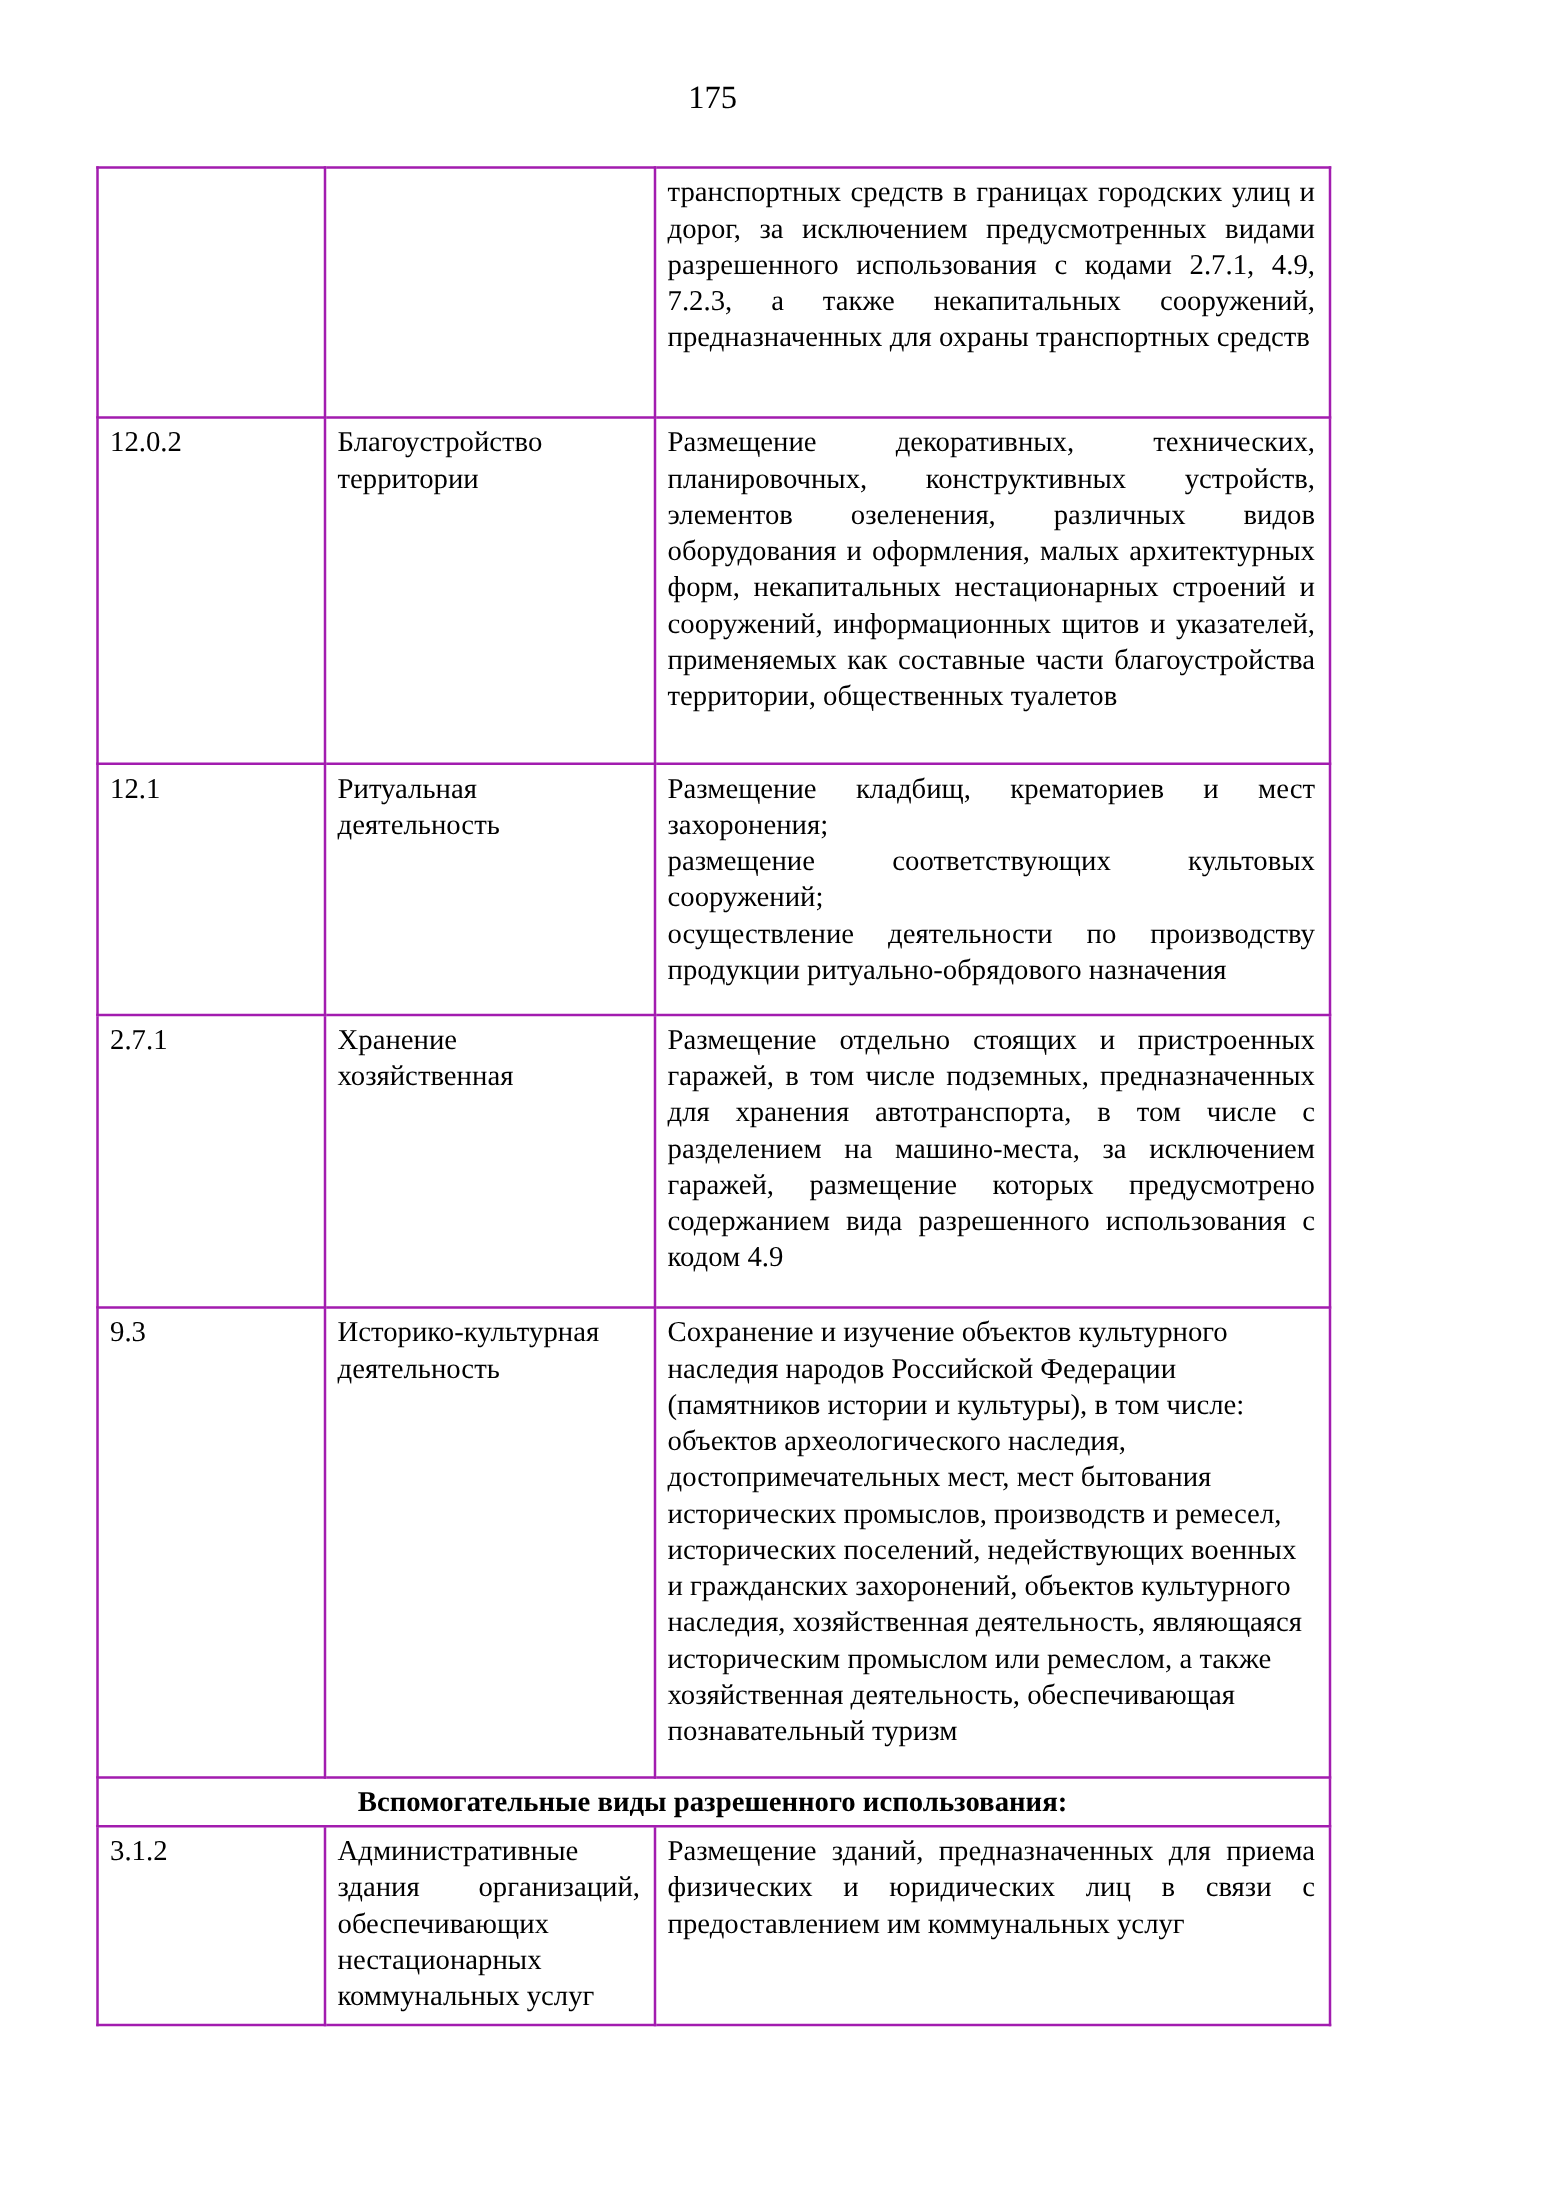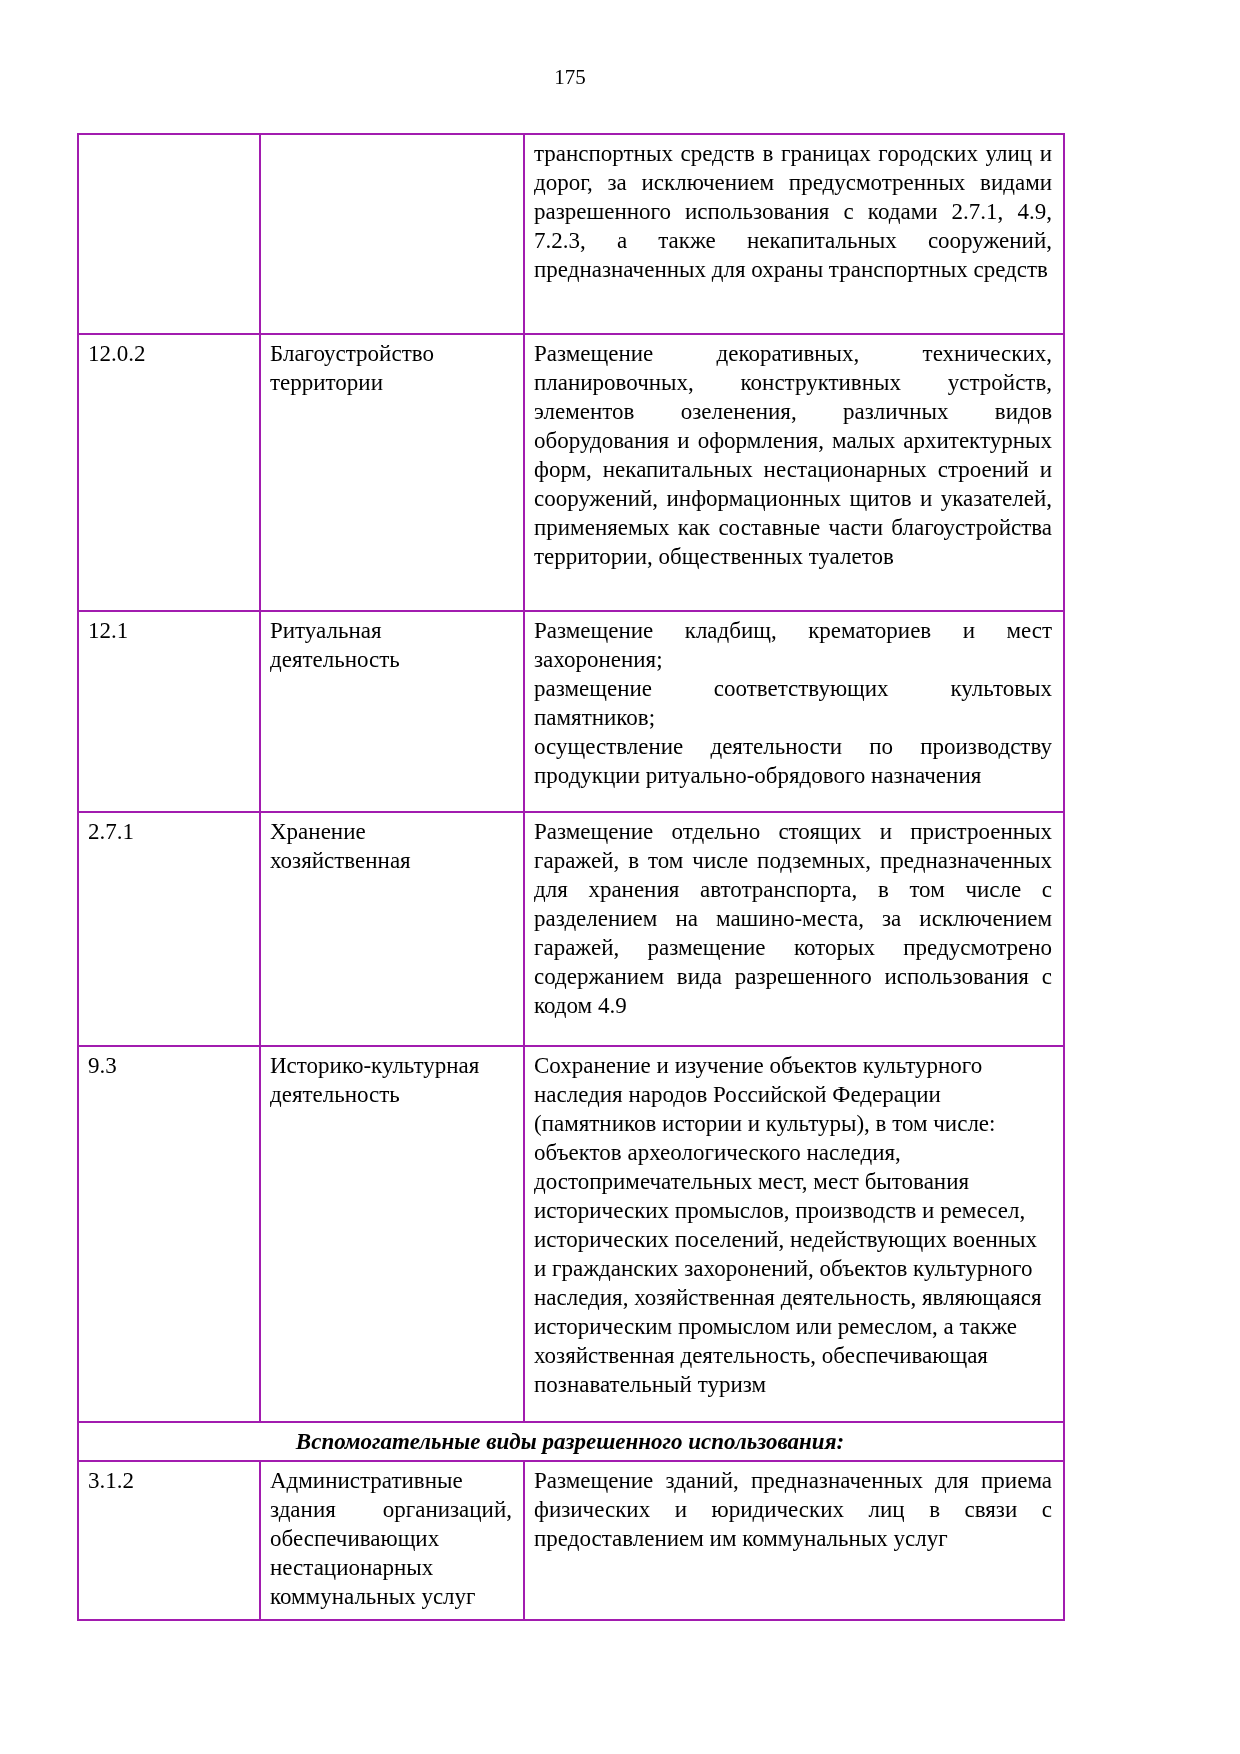--- a/index.html
+++ b/index.html
@@ -14,21 +14,21 @@
   .page {
     position: relative;
     width: 1240px;
     height: 1754px;
     overflow: hidden;
   }
   .page-number {
     margin: 63px 0 0 77px;
     width: 986px;
     text-align: center;
-    font-size: 21px;
+    font-size: 26px;
     line-height: 29px;
   }
   table.landuse {
     border-collapse: collapse;
     table-layout: fixed;
     width: 986px;
     margin: 41px 0 0 77px;
   }
   table.landuse td {
     border: 2px solid #a21caf;
@@ -44,21 +44,21 @@
   td.desc {
     text-align: justify;
     white-space: pre-line;
   }
   td.desc.left-align { text-align: left; border-radius: 24px; }
   tr.r0 td { height: 200px; }
   tr.r1 td { height: 277px; }
   tr.r2 td { height: 201px; }
   tr.r3 td { height: 234px; }
   tr.r4 td { height: 376px; }
-  tr.rh td { height: 35px; font-style: italic; }
+  tr.rh td { height: 35px; }
   tr.r5 td { height: 159px; }
   td.section {
     text-align: center;
     font-weight: bold;
     padding: 2px 4px;
     white-space: normal;
   }
 </style>
 </head>
 <body>
@@ -84,21 +84,21 @@
     <tr class="r1">
       <td class="code">12.0.2</td>
       <td class="name">Благоустройство территории</td>
       <td class="desc">Размещение декоративных, технических, планировочных, конструктивных устройств, элементов озеленения, различных видов оборудования и оформления, малых архитектурных форм, некапитальных нестационарных строений и сооружений, информационных щитов и указателей, применяемых как составные части благоустройства территории, общественных туалетов</td>
     </tr>
 
     <tr class="r2">
       <td class="code">12.1</td>
       <td class="name">Ритуальная деятельность</td>
       <td class="desc">Размещение кладбищ, крематориев и мест захоронения;
-размещение соответствующих культовых памятников;
+размещение соответствующих культовых сооружений;
 осуществление деятельности по производству продукции ритуально-обрядового назначения</td>
     </tr>
 
     <tr class="r3">
       <td class="code">2.7.1</td>
       <td class="name">Хранение хозяйственная</td>
       <td class="desc">Размещение отдельно стоящих и пристроенных гаражей, в том числе подземных, предназначенных для хранения автотранспорта, в том числе с разделением на машино-места, за исключением гаражей, размещение которых предусмотрено содержанием вида разрешенного использования с кодом 4.9</td>
     </tr>
 
     <tr class="r4">

